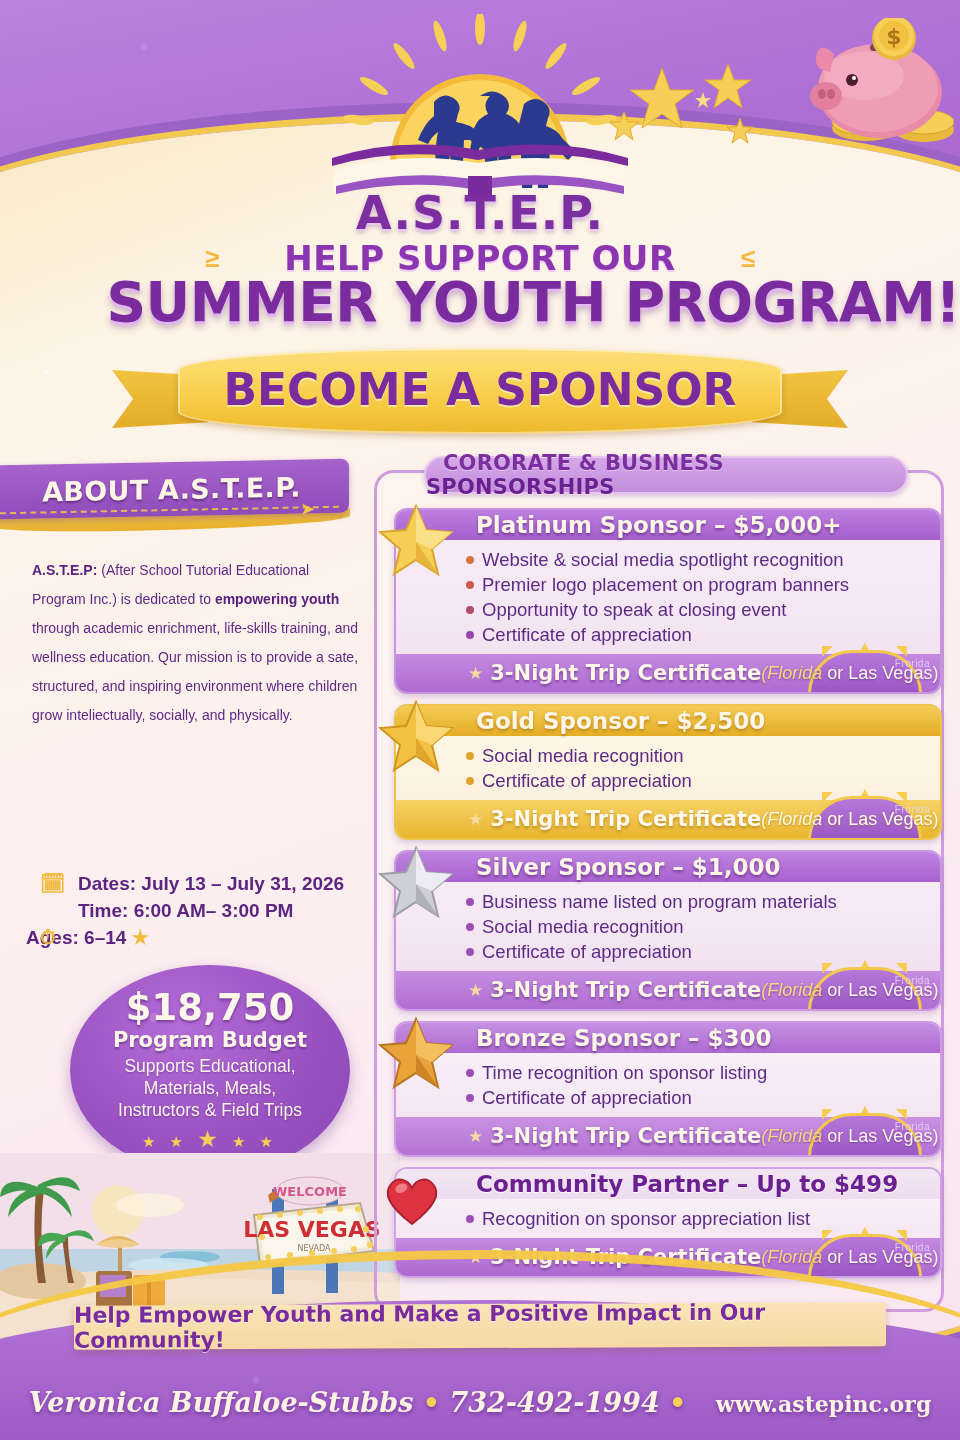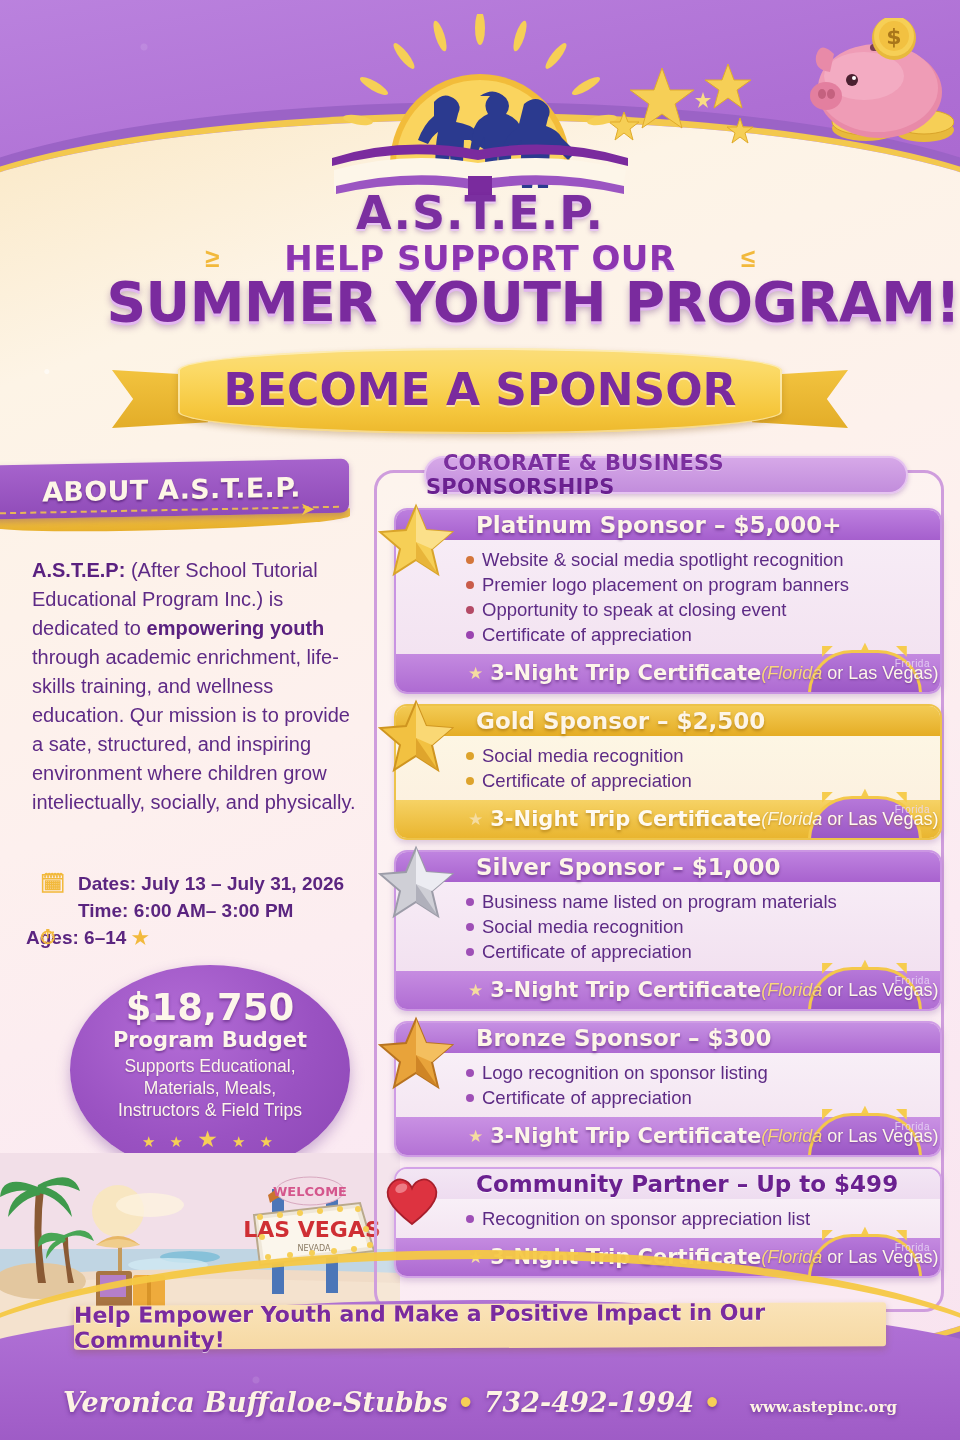--- a/index.html
+++ b/index.html
@@ -158,21 +158,21 @@
     position: absolute; left: -10px; top: 512px; width: 360px; height: 18px;
     background: linear-gradient(180deg,#f6c945,#e6ae2c);
     border-radius: 0 0 60% 40%;
     transform: skewY(-1.2deg);
   }
   .about-arrow { position: absolute; left: 300px; top: 498px; color: #f3c545; font-size: 18px; }
 
   .about-text {
     position: absolute; left: 32px; top: 556px; width: 330px;
     font-family: "Liberation Sans", sans-serif;
-    font-size: 20px; line-height: 29px;
+    font-size: 14px; line-height: 29px;
     color: #5e2a86;
   }
   .about-text b { color: #5a2180; }
 
   .meta { position: absolute; left: 26px; top: 870px; width: 350px; }
   .meta-row {
     font-family: "Liberation Sans", sans-serif;
     font-size: 19px; line-height: 27px; color: #5b2580; font-weight: bold;
   }
   .meta-row .val { font-weight: bold; }
@@ -350,21 +350,21 @@
     text-shadow: 0 1px 0 rgba(255,255,255,.6);
   }
   .footer-contact {
     position: absolute; left: 0; right: 0; bottom: 22px; text-align: center;
     font-family: "DejaVu Serif", serif; font-weight: bold; font-style: italic;
     font-size: 27px; color: #fdf3e4;
     text-shadow: 0 2px 4px rgba(80,25,120,.6);
   }
   .footer-contact .url {
     font-family: "DejaVu Serif", serif; font-style: normal;
-    font-size: 15px;
+    font-size: 22px;
     margin-left: 20px;
   }
   .dot { color: #f6cf56; }
 </style>
 </head>
 <body>
 
 <div class="poster">
 
   <div class="top-purple"></div>
@@ -655,21 +655,21 @@
         </svg>
       </div>
     </div>
 
     <div class="tier t-bronze">
       <div class="tier-inner">
         <div class="tier-head">
           <span>Bronze Sponsor – $300</span>
         </div>
         <ul class="tier-body">
-          <li>Logo recognition on sponsor listing</li>
+          <li>Time recognition on sponsor listing</li>
           <li>Certificate of appreciation</li>
         </ul>
         <div class="tier-foot">
           <div class="crown-badge">
             <span class="crown-tip" style="left:22px">◤</span>
             <span class="crown-tip" style="left:58px;top:-4px">▲</span>
             <span class="crown-tip" style="left:96px">◥</span>
             <div class="crown-dome"></div>
             <div class="crown-scribble">Frorida</div>
           </div>

